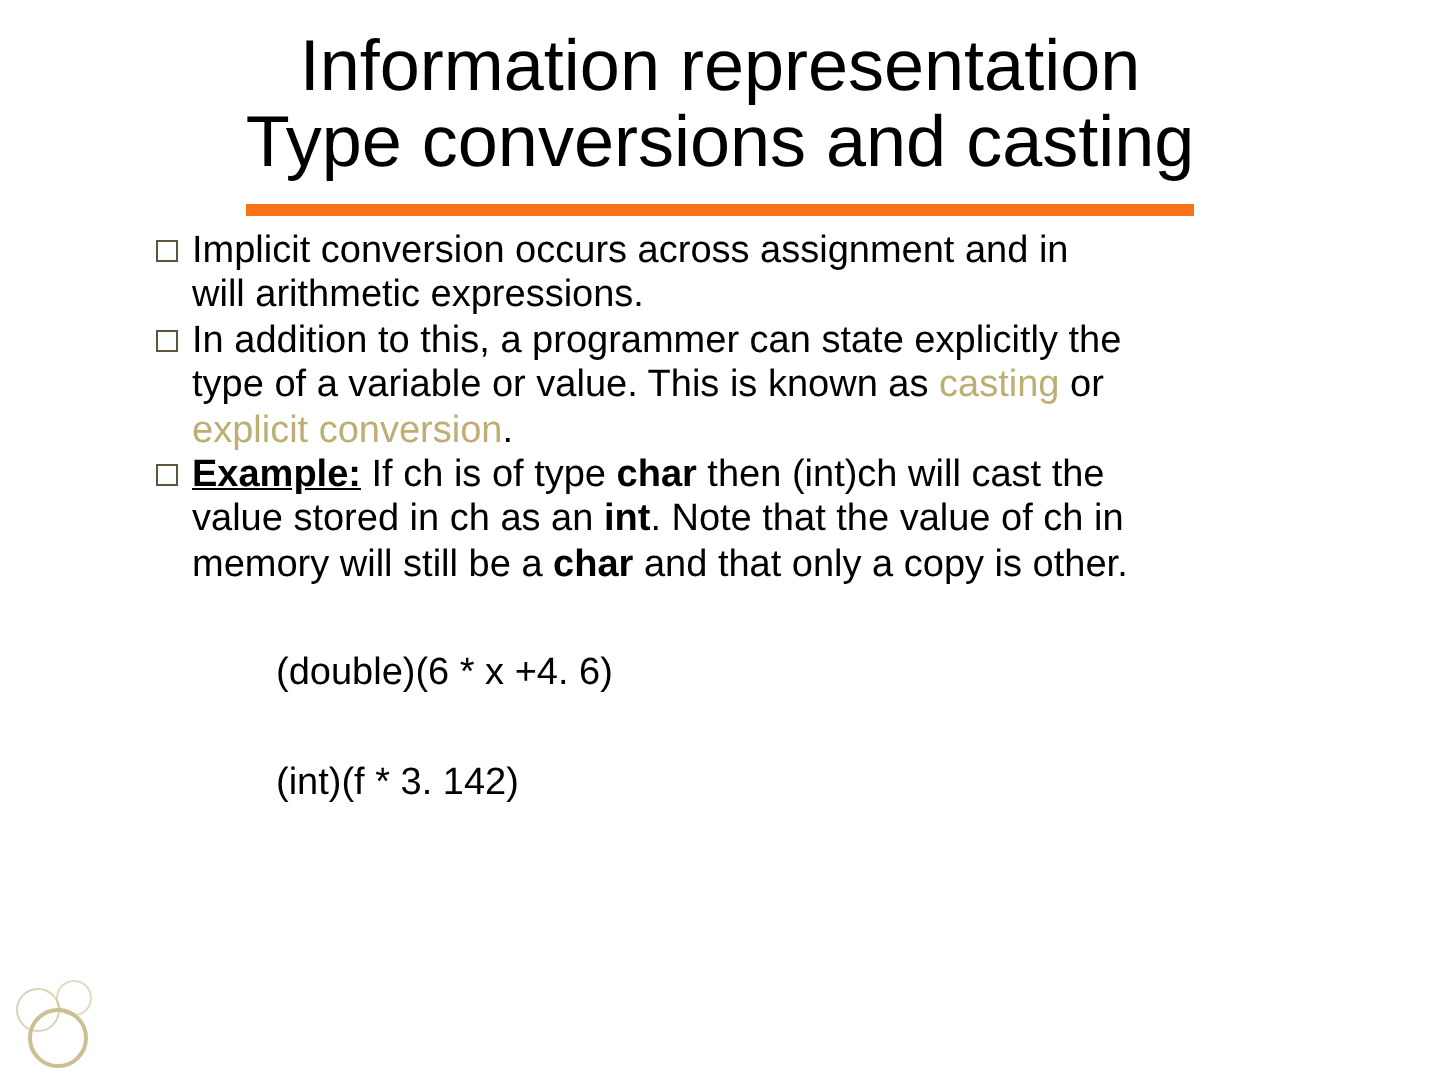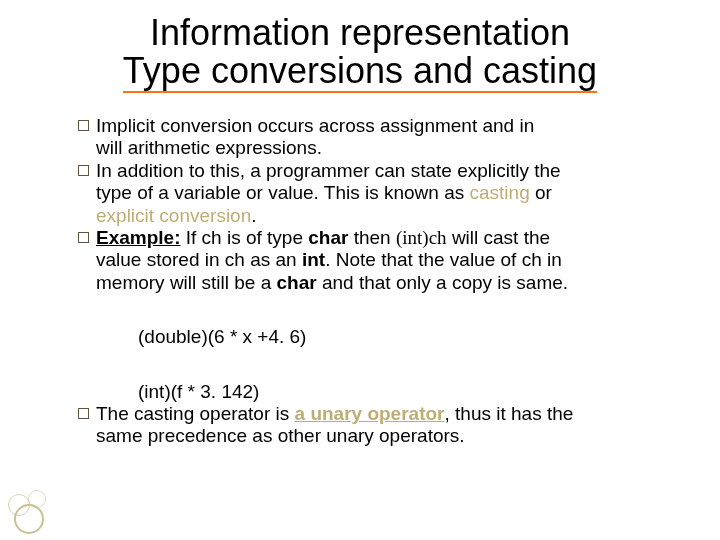--- a/index.html
+++ b/index.html
@@ -25,23 +25,23 @@
     right: 0;
     text-align: center;
   }
   .title-line {
     font-size: 36px;
     line-height: 1.05;
     color: #000;
     letter-spacing: 0px;
   }
   .title-underline {
-    border-bottom: 2px solid #f97316;
+    border-bottom: 6px solid #f97316;
     display: inline-block;
-    padding-bottom: 1px;
+    padding-bottom: 12px;
   }
   .body {
     position: absolute;
     top: 115px;
     left: 78px;
     right: 56px;
     font-size: 19px;
     line-height: 1.18;
   }
   .item {
@@ -56,21 +56,21 @@
     top: 5px;
     width: 11px;
     height: 11px;
     border: 1.4px solid #5e5440;
     box-sizing: border-box;
     background: transparent;
   }
   .accent { color: #bfae73; margin-top: 20px; }
   .uline { text-decoration: underline; font-weight: bold; }
   b { font-weight: bold; }
-  .codeish { font-family: Liberation Serif, serif; }
+  .codeish { font-family: Liberation Sans, sans-serif; }
   .indent {
     padding-left: 60px;
     position: relative;
     margin-top: 32px;
   }
   .indent::before { display:none; }
   .deco {
     position: absolute;
     left: 8px;
     bottom: 8px;
@@ -108,34 +108,30 @@
 
     <div class="item">
       <span>In addition to this, a programmer can state explicitly the</span><br>
       <span>type of a variable or value. This is known as </span><span class="accent">casting</span><span> or</span><br>
       <span class="accent">explicit conversion</span><span>.</span>
     </div>
 
     <div class="item">
       <span class="uline">Example:</span><span> If ch is of type </span><b>char</b><span> then </span><span class="codeish">(int)ch</span><span> will cast the</span><br>
       <span>value stored in ch as an </span><b>int</b><span>. Note that the value of ch in</span><br>
-      <span>memory will still be a </span><b>char</b><span> and that only a copy is same.</span>
+      <span>memory will still be a </span><b>char</b><span> and that only a copy is other.</span>
     </div>
 
     <div class="indent">
       <span>(double)(6 * x +4. 6)</span>
     </div>
     <div class="indent">
       <span>(int)(f * 3. 142)</span>
     </div>
 
-    <div class="item">
-      <span>The casting operator is </span><span class="accent uline">a unary operator</span><span>, thus it has the</span><br>
-      <span>same precedence as other unary operators.</span>
-    </div>
 
   </div>
 
   <div class="deco">
     <div class="ring r1"></div>
     <div class="ring r2"></div>
     <div class="ring r3"></div>
   </div>
 
 </div>

